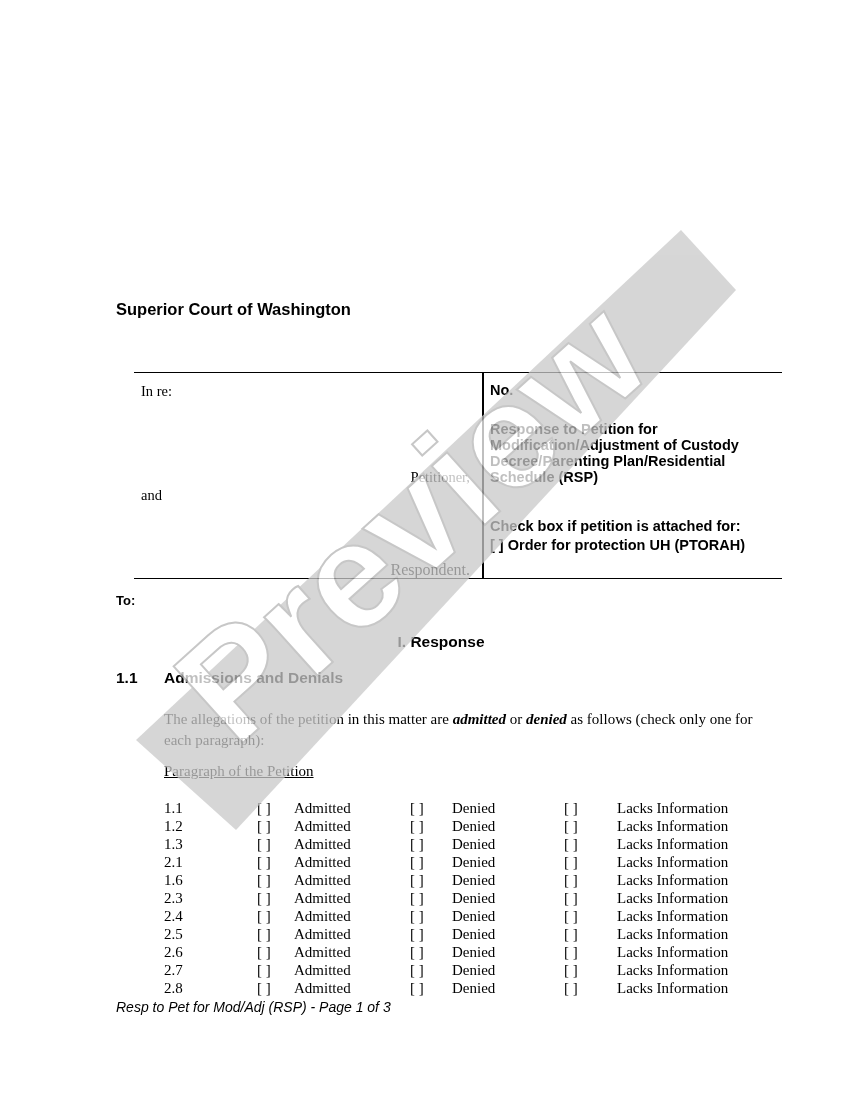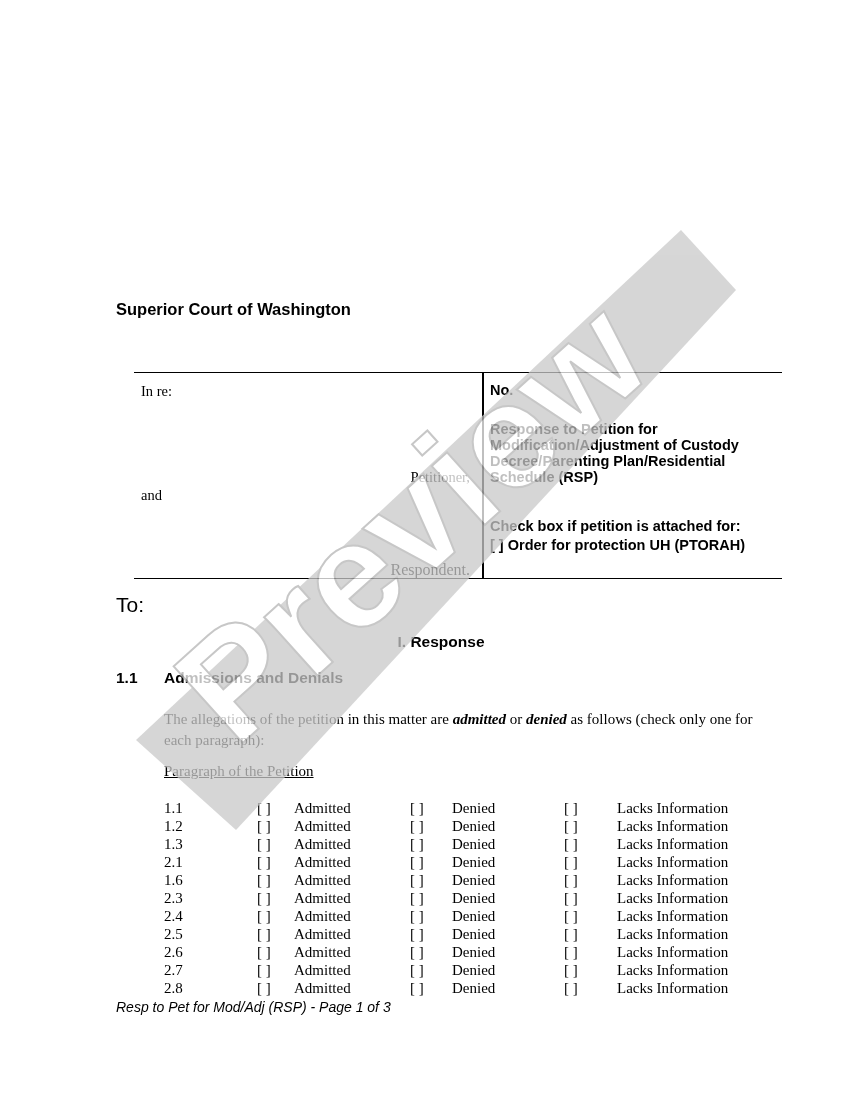--- a/index.html
+++ b/index.html
@@ -142,22 +142,22 @@
     line-height: 18.5px;
     width: 290px;
   }
 
   
   .to-label {
     position: absolute;
     left: 100px;
     top: 593px;
     font-family: "Liberation Sans", sans-serif;
-    font-weight: normal;
-    font-size: 21px;
+    font-weight: bold;
+    font-size: 13px;
   }
   .section-heading {
     position: absolute;
     left: 0;
     top: 633px;
     width: 850px;
     text-align: center;
     font-family: "Liberation Sans", sans-serif;
     font-weight: bold;
     font-size: 15.5px;

